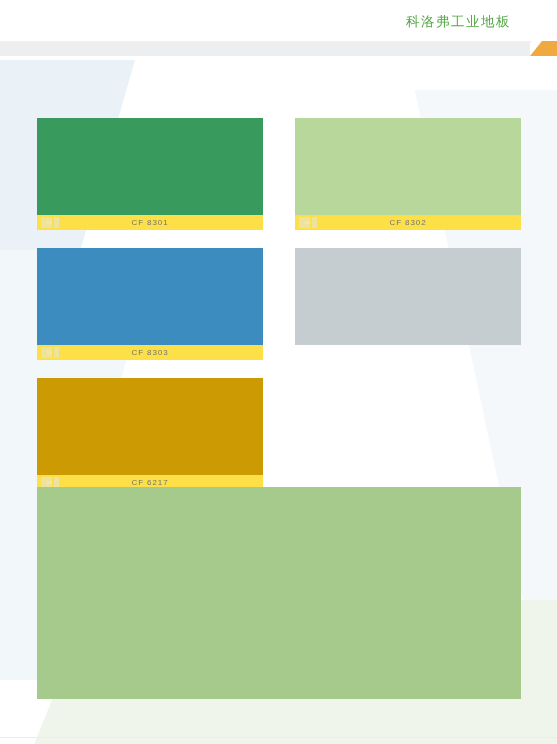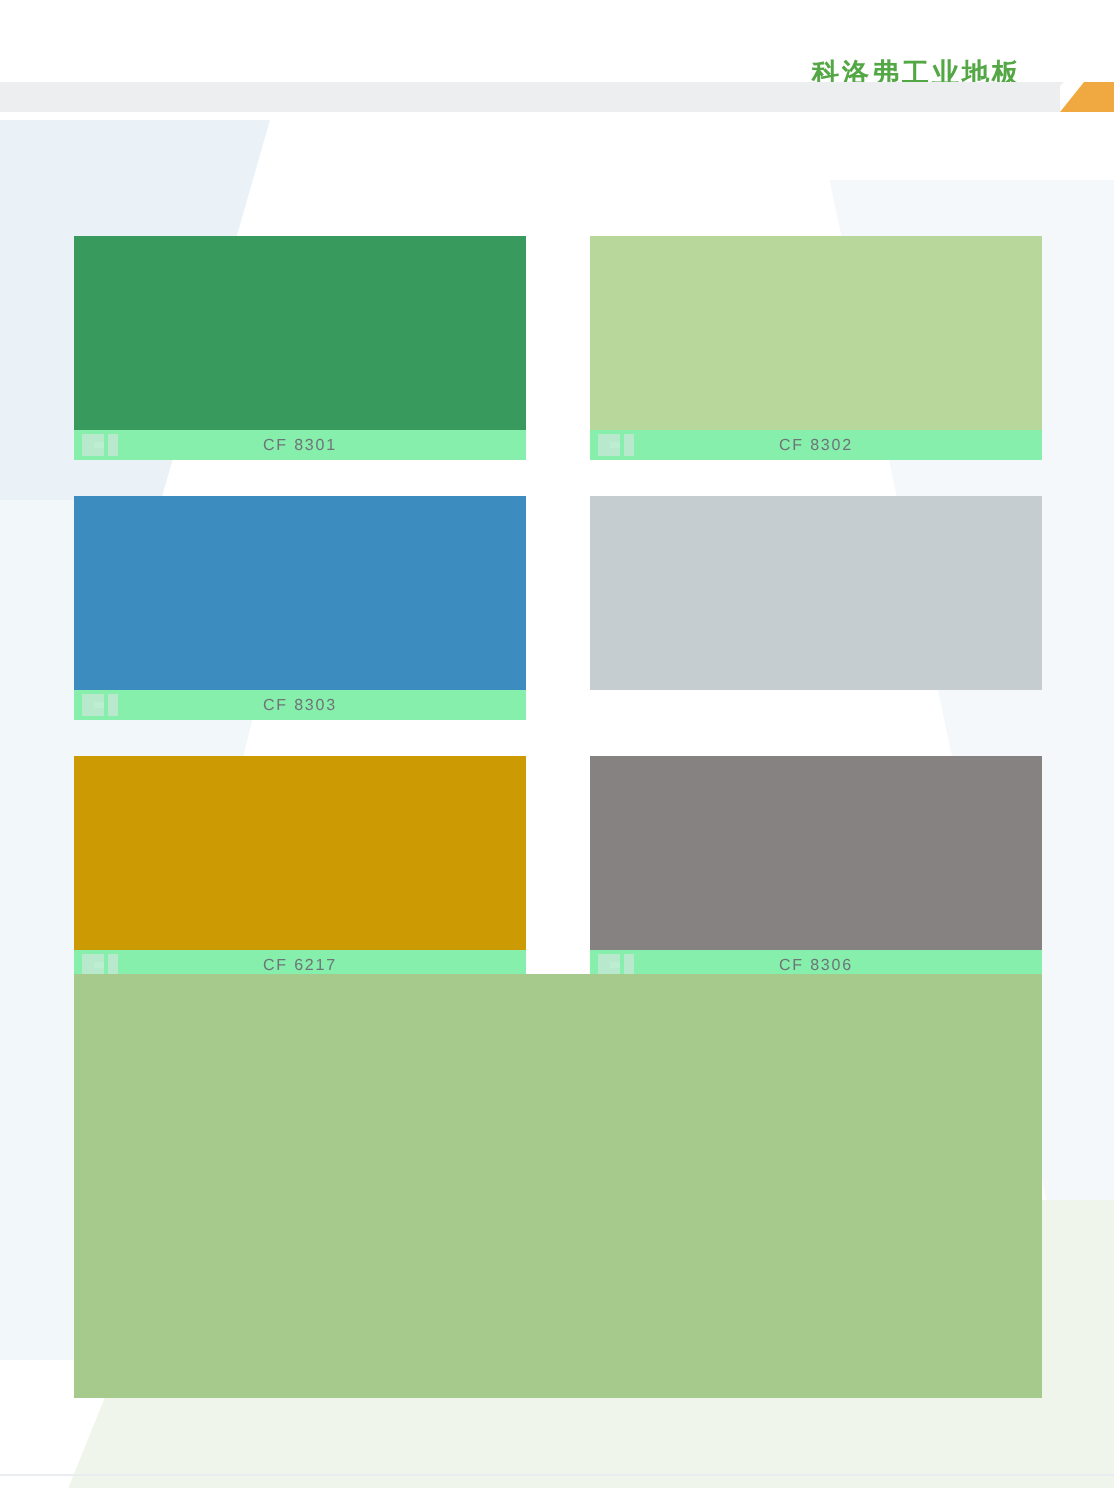--- a/index.html
+++ b/index.html
@@ -76,27 +76,26 @@
   .header {
     position: absolute;
     left: 0;
     top: 0;
     width: 557px;
     height: 40px;
   }
   .brand-title {
     position: absolute;
     right: 46px;
-    top: 37px;
+    top: 22px;
     transform: translateY(-50%);
     font-size: 13.5px;
     letter-spacing: 1.5px;
     color: #53a744;
     white-space: nowrap;
-    font-weight: bold;
   }
 
   
   .banner {
     position: absolute;
     left: 0;
     top: 41px;
     width: 557px;
     height: 15px;
   }
@@ -150,21 +149,21 @@
     width: 226px;
   }
   .swatch-color {
     width: 100%;
     height: 97px;
   }
   .swatch-label-bar {
     position: relative;
     width: 100%;
     height: 15px;
-    background: #86efac;
+    background: #fde047;
     display: flex;
     align-items: center;
     justify-content: center;
   }
   .swatch-mark {
     position: absolute;
     left: 4px;
     top: 2px;
     width: 28px;
     height: 11px;
@@ -276,28 +275,18 @@
       <div class="swatch-color" style="background:#cc9a02"></div>
       <div class="swatch-label-bar">
         <span class="swatch-mark">
             <span class="m1"></span>
             <span class="m2"></span>
           </span>
         <span class="swatch-code">CF 6217</span>
       </div>
     </div>
 
-    <div class="swatch-card">
-      <div class="swatch-color" style="background:#868282"></div>
-      <div class="swatch-label-bar">
-        <span class="swatch-mark">
-            <span class="m1"></span>
-            <span class="m2"></span>
-          </span>
-        <span class="swatch-code">CF 8306</span>
-      </div>
-    </div>
 
   </div>
 
   <div class="bottom-panel" style="background:#a6c98c"></div>
 
 </div>
 
 </body></html>

